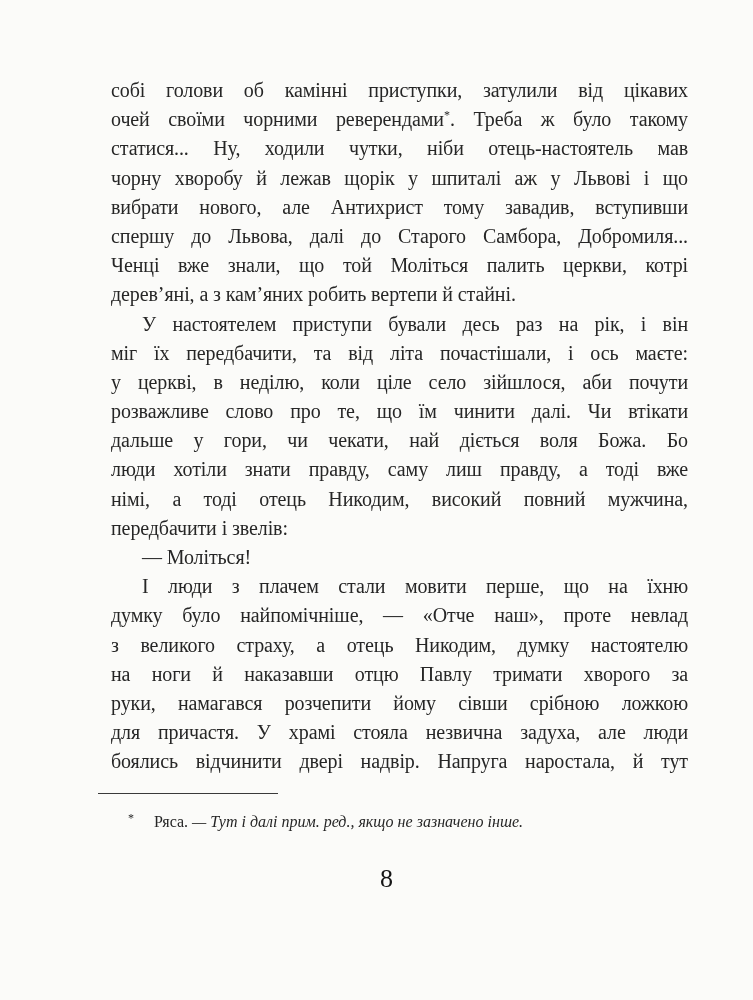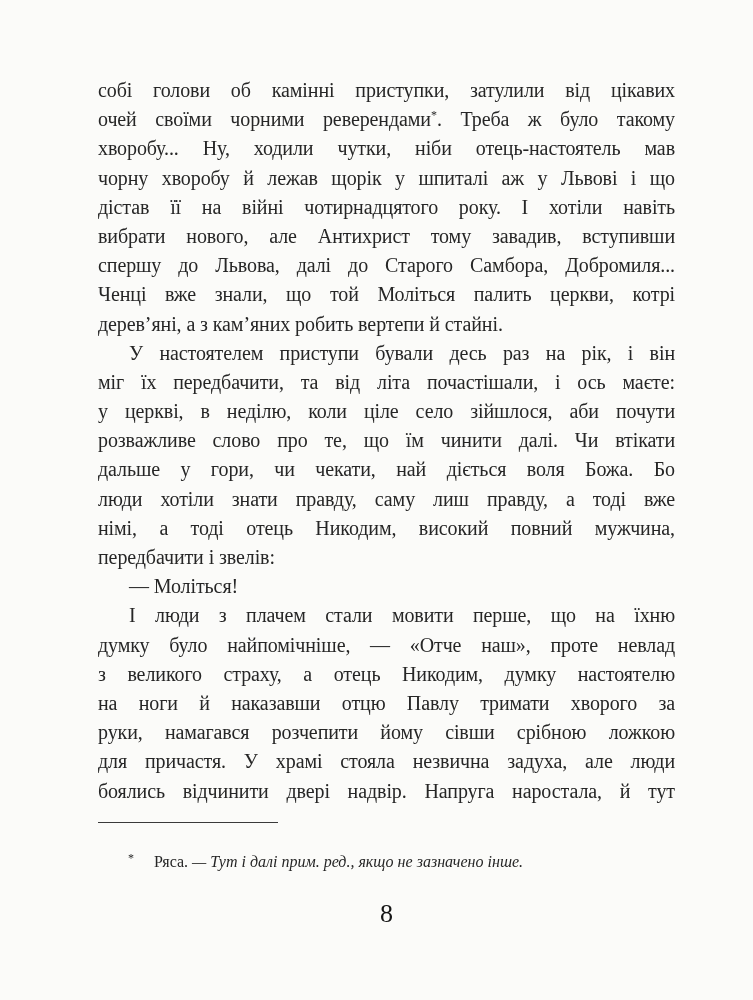--- a/index.html
+++ b/index.html
@@ -16,20 +16,21 @@
   }
   .page {
     position: relative;
     width: 753px;
     height: 1000px;
     box-sizing: border-box;
     padding: 76px 0 0 98px;
   }
   .body-text {
     width: 577px;
+    margin-left: 13px;
   }
   .line {
     font-size: 20px;
     line-height: 29.2px;
     height: 29.2px;
     white-space: nowrap;
     letter-spacing: -0.1px;
     text-align: justify;
     text-align-last: justify;
     overflow: visible;
@@ -47,24 +48,24 @@
     vertical-align: 7px;
     letter-spacing: 0;
   }
   .footnote-rule {
     margin-top: 16px;
     width: 180px;
     height: 0;
     border-top: 1.5px solid #3a3a3a;
   }
   .footnote {
-    margin-top: 26px;
+    margin-top: 10px;
     width: 577px;
     font-size: 16px;
-    line-height: 19px;
+    line-height: 29px;
     padding-left: 30px;
     box-sizing: border-box;
   }
   .footnote .marker {
     display: inline-block;
     font-size: 12px;
     vertical-align: 5px;
     margin-right: 20px;
   }
   .footnote .term {
@@ -87,23 +88,22 @@
 </style>
 </head>
 <body style="background: rgb(251, 251, 249); color: rgb(38, 38, 38);">
 
 <div class="page">
 
   <div class="body-text">
 
   <div class="line">собі голови об камінні приступки, затулили від цікавих</div>
       <div class="line">очей своїми чорними реверендами<sup class="ref">*</sup>. Треба ж було такому</div>
-      <div class="line">хворобу... Ну, ходили чутки, ніби отець-настоятель мав</div>
+      <div class="line">статися... Ну, ходили чутки, ніби отець-настоятель мав</div>
       <div class="line">чорну хворобу й лежав щорік у шпиталі аж у Львові і що</div>
-      <div class="line">дістав її на війні чотирнадцятого року. І хотіли навіть</div>
       <div class="line">вибрати нового, але Антихрист тому завадив, вступивши</div>
       <div class="line">спершу до Львова, далі до Старого Самбора, Добромиля...</div>
       <div class="line">Ченці вже знали, що той Моліться палить церкви, котрі</div>
       <div class="line no-just">дерев’яні, а з кам’яних робить вертепи й стайні.</div>
       <div class="line indent">У настоятелем приступи бували десь раз на рік, і він</div>
       <div class="line">міг їх передбачити, та від літа почастішали, і ось маєте:</div>
       <div class="line">у церкві, в неділю, коли ціле село зійшлося, аби почути</div>
       <div class="line">розважливе слово про те, що їм чинити далі. Чи втікати</div>
       <div class="line">дальше у гори, чи чекати, най діється воля Божа. Бо</div>
       <div class="line">люди хотіли знати правду, саму лиш правду, а тоді вже</div>

